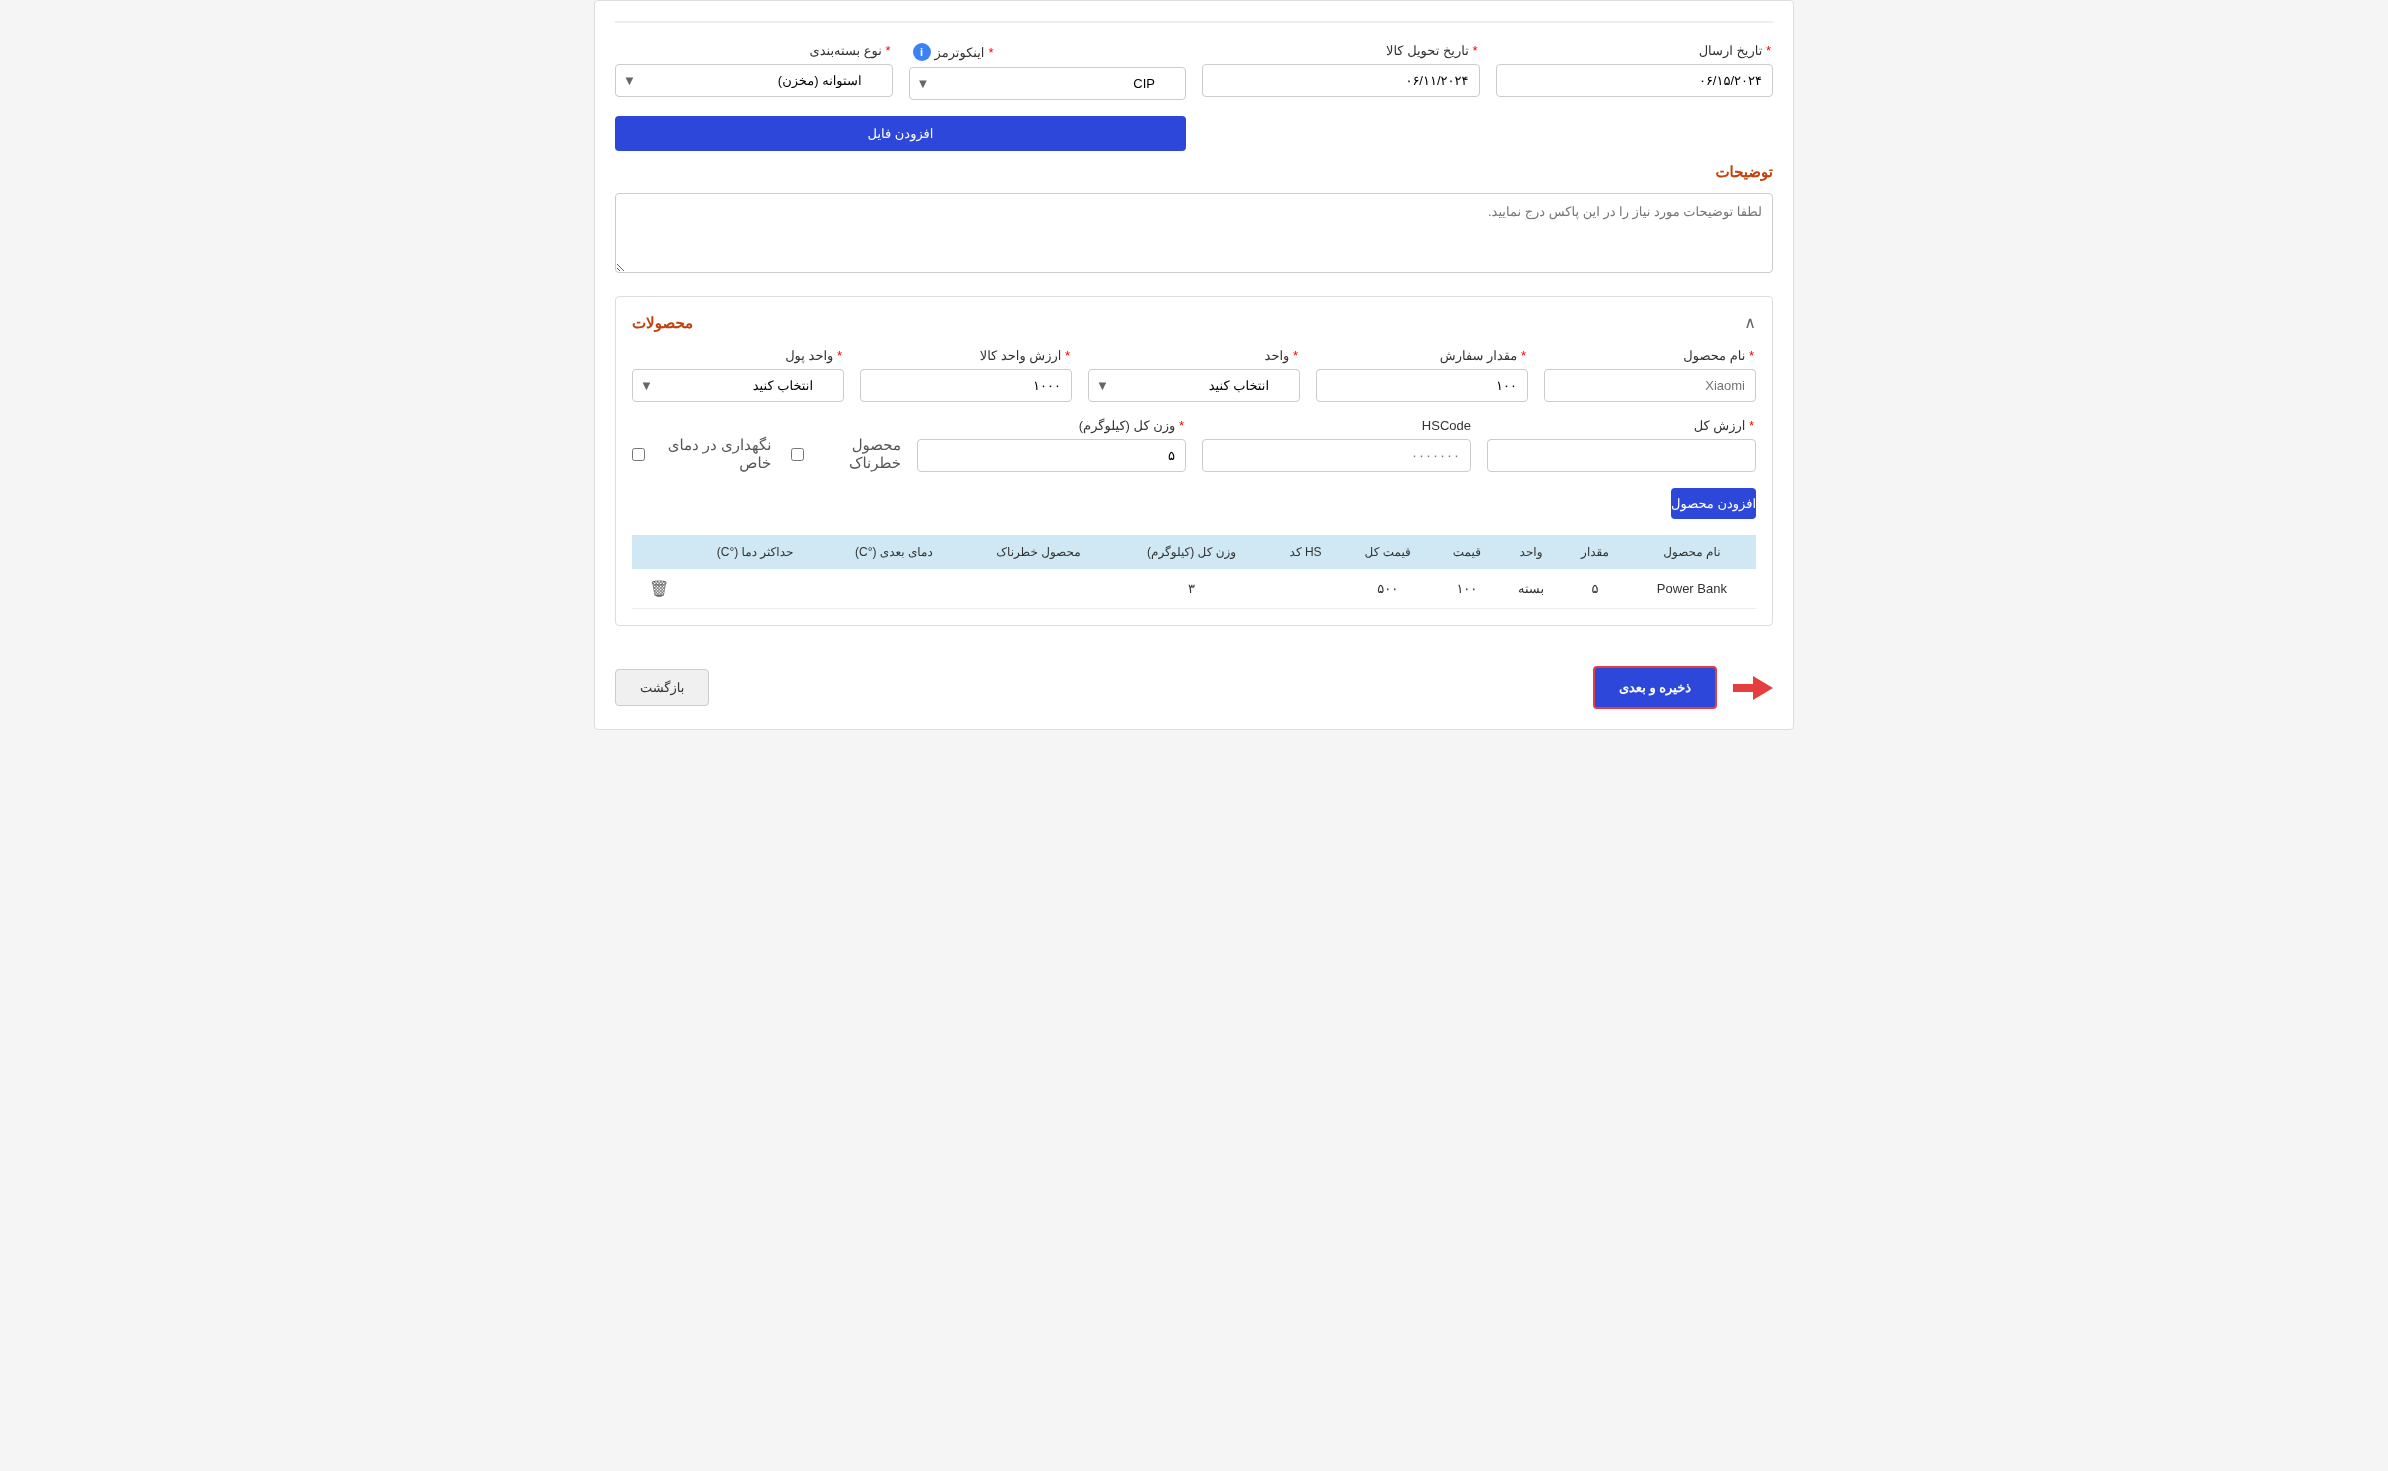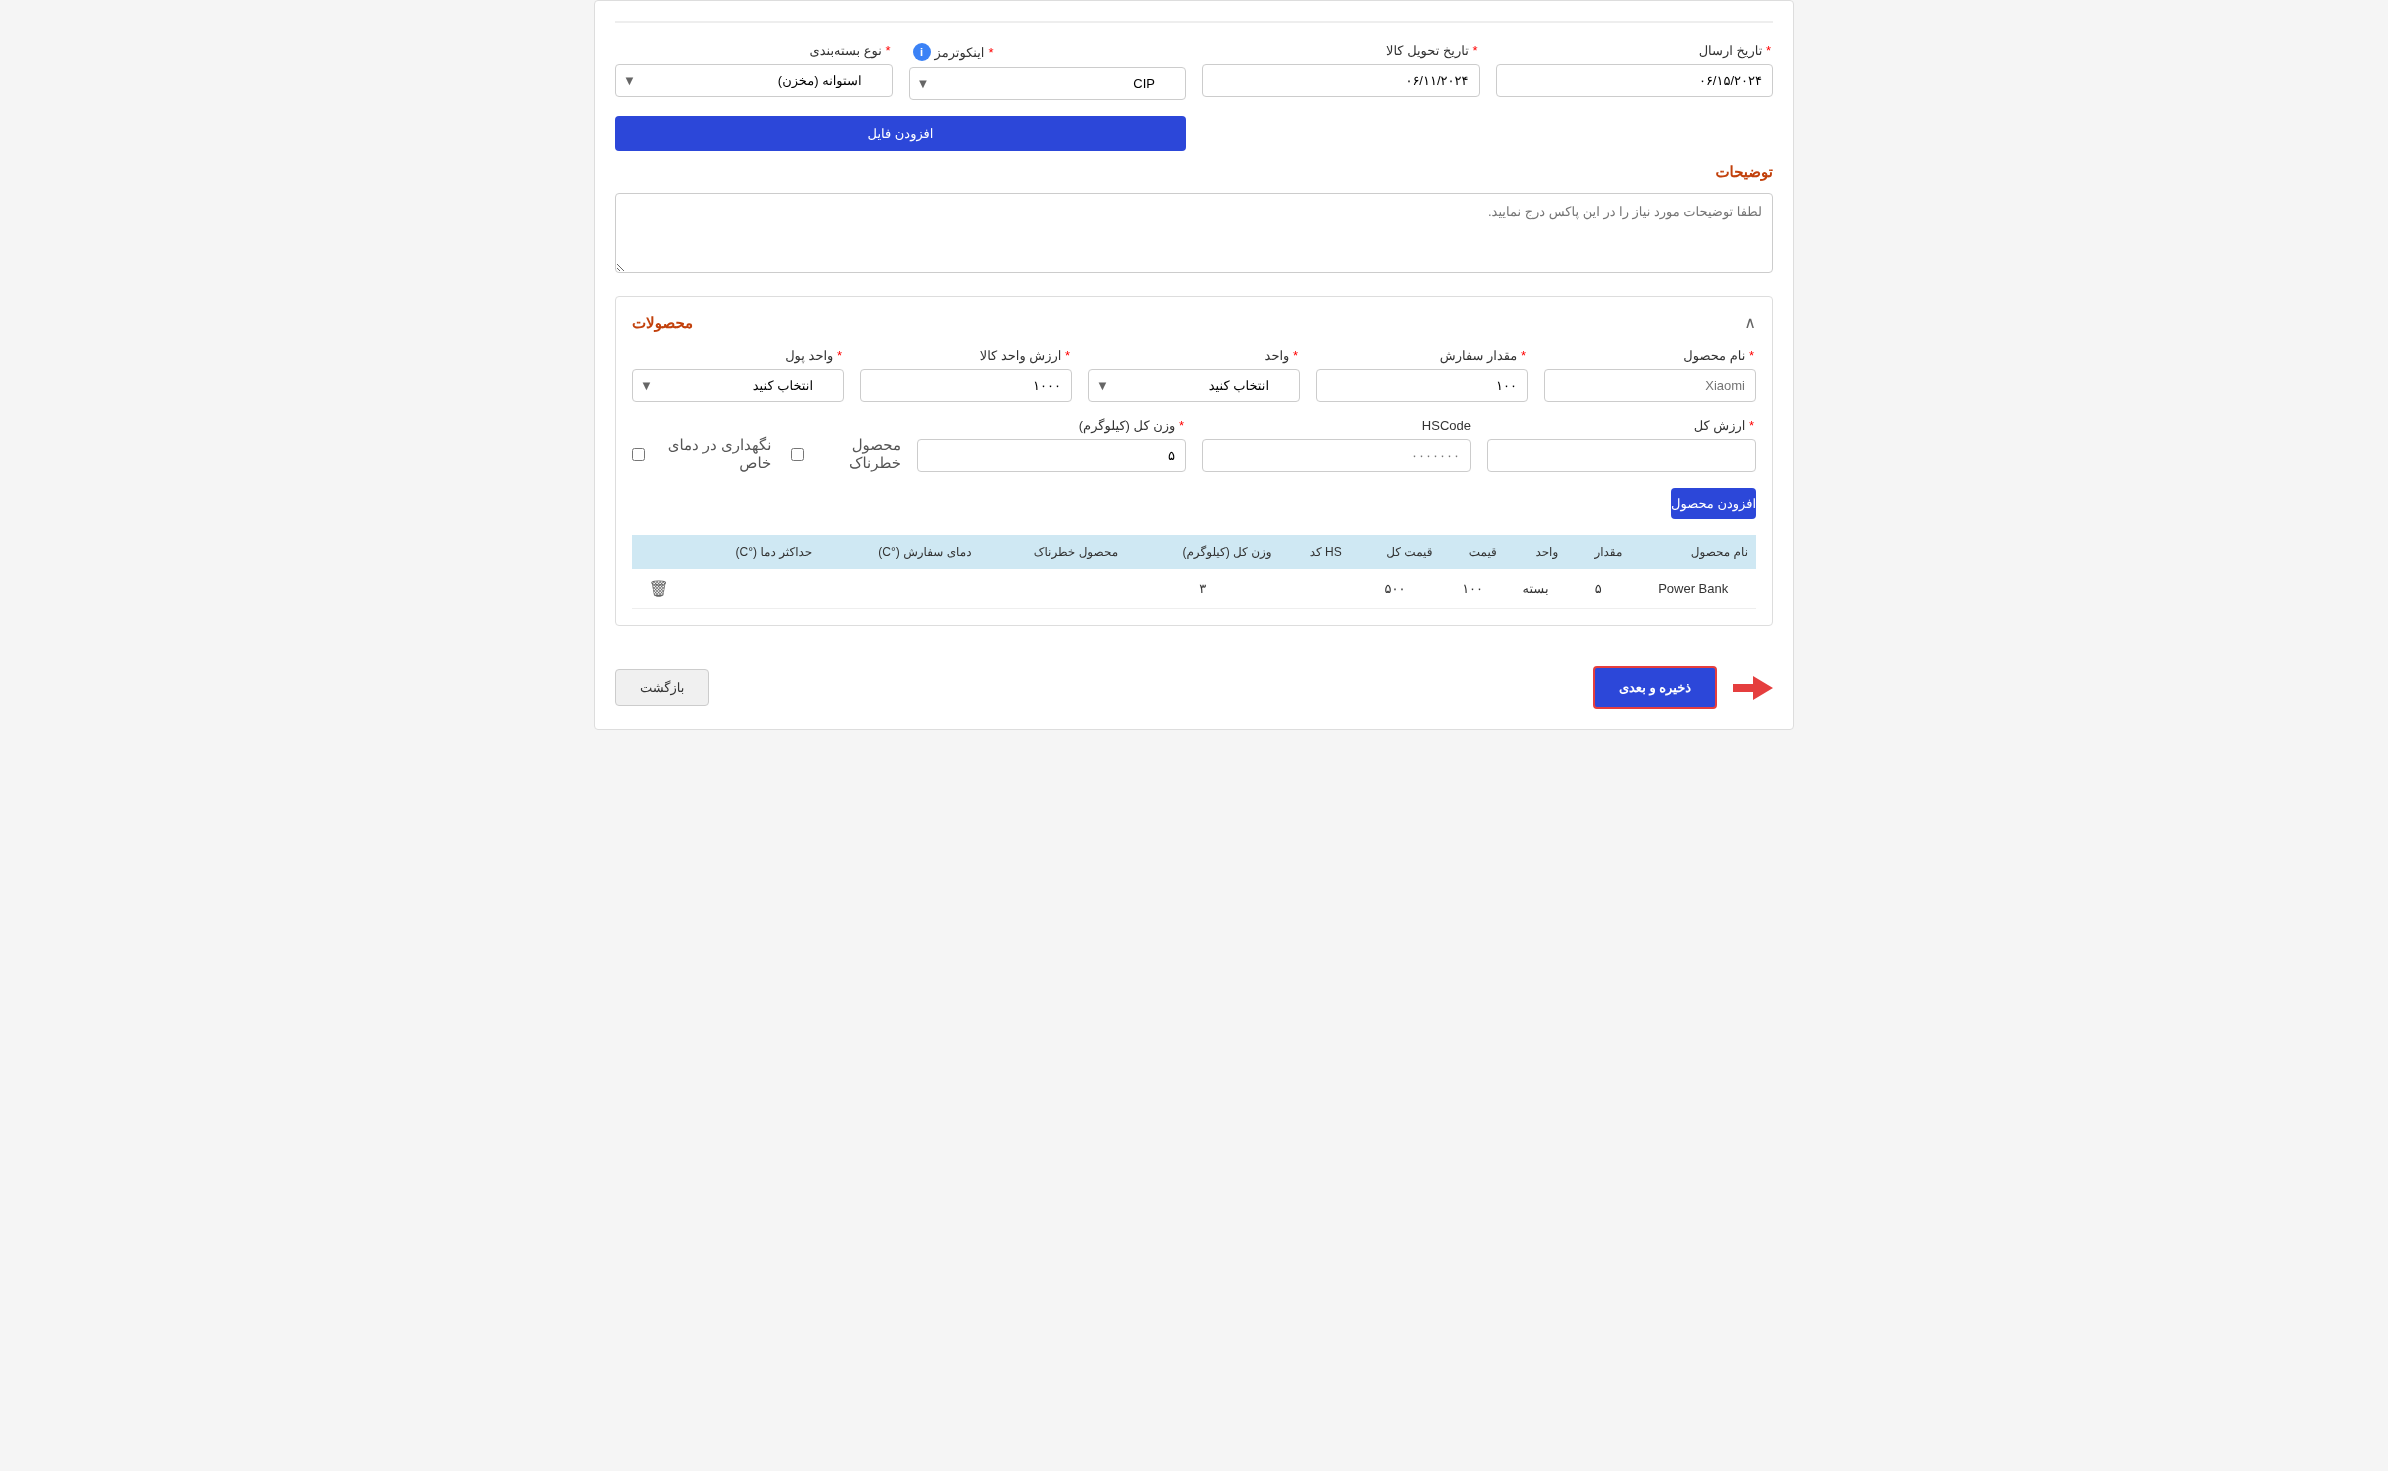--- a/index.html
+++ b/index.html
@@ -173,21 +173,21 @@
     .products-table {
       width: 100%;
       border-collapse: collapse;
       margin-top: 16px;
     }
     .products-table thead {
       background: #cfe8f3;
     }
     .products-table th {
       padding: 10px 8px;
-      text-align: right;
+      text-align: center;
       font-size: 12px;
       color: #333;
       font-weight: normal;
       border: none;
     }
     .products-table td {
       padding: 10px 8px;
       text-align: center;
       font-size: 13px;
       border-bottom: 1px solid #eee;
@@ -423,21 +423,21 @@
       <thead>
         <tr>
           <th>نام محصول</th>
           <th>مقدار</th>
           <th>واحد</th>
           <th>قیمت</th>
           <th>قیمت کل</th>
           <th>HS کد</th>
           <th>وزن کل (کیلوگرم)</th>
           <th>محصول خطرناک</th>
-          <th>دمای سفارش (°C)</th>
+          <th>دمای بعدی (°C)</th>
           <th>حداکثر دما (°C)</th>
           <th></th>
         </tr>
       </thead>
       <tbody id="products-tbody">
       <tr>
     <td>Power Bank</td>
     <td>۵</td>
     <td>بسته</td>
     <td>۱۰۰</td>

